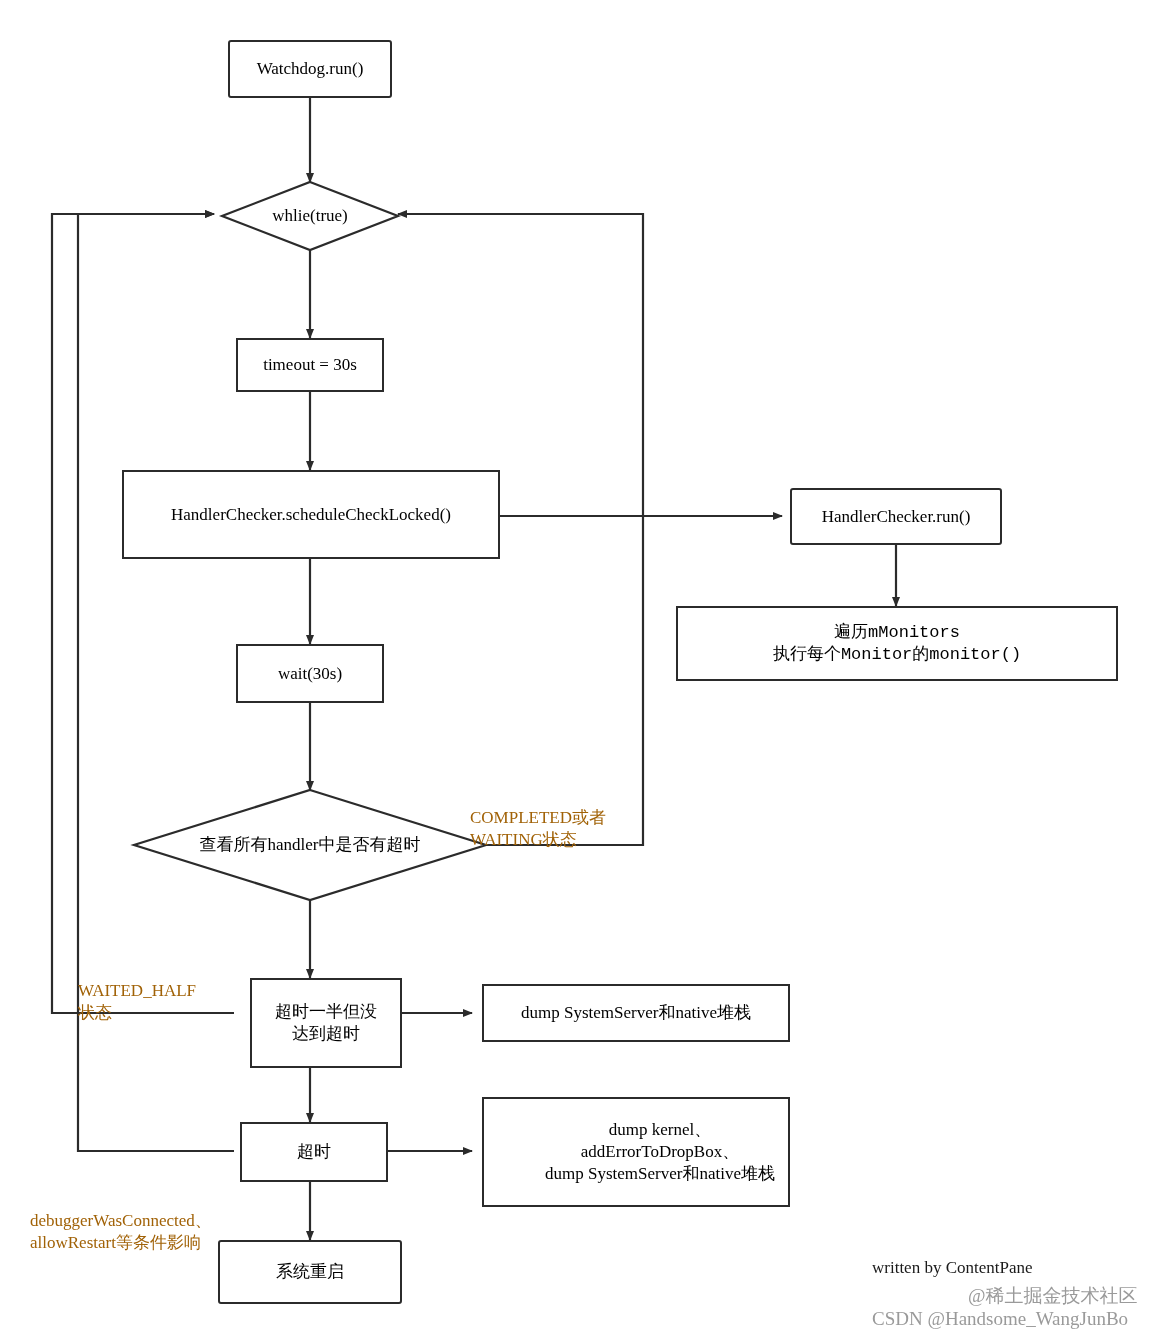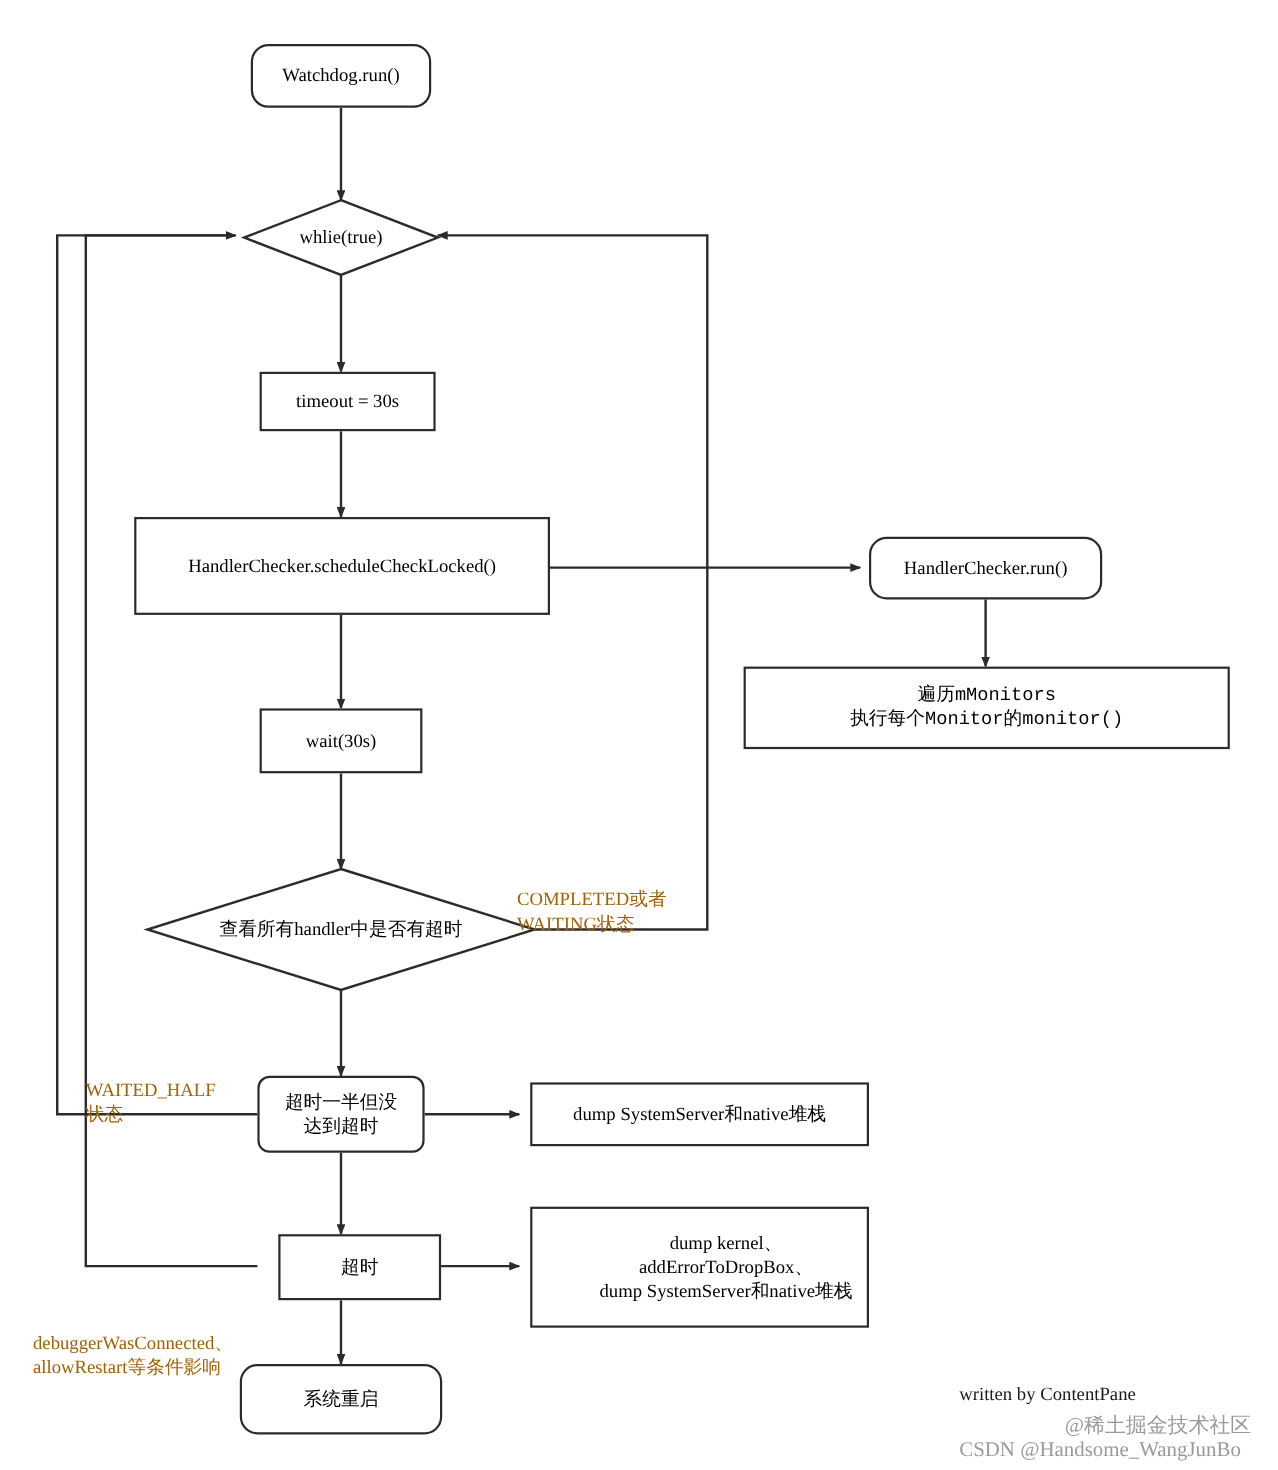--- a/index.html
+++ b/index.html
@@ -32,21 +32,21 @@
     display: flex;
     align-items: center;
     justify-content: center;
     text-align: center;
     background: #ffffff;
     border: 2px solid #2b2b2b;
     line-height: 1.28;
     font-size: 17px;
   }
   .node.terminator {
-    border-radius: 16px;
+    border-radius: 3px;
   }
   .node.process {
     border-radius: 0;
   }
   .node.diamond {
     border: none;
     background: transparent;
   }
   .diamond .dlabel {
     position: relative;
@@ -125,21 +125,21 @@
   </svg>
 
   <div class="node terminator" style="left:228px; top:40px; width:164px; height:58px;">
     <span>Watchdog.run()</span>
   </div>
 
   <div class="node diamond" style="left:222px; top:182px; width:176px; height:68px;">
     <span class="dlabel">whlie(true)</span>
   </div>
 
-  <div class="node process" style="left:236px; top:338px; width:160px; height:54px;">
+  <div class="node process" style="left:236px; top:338px; width:148px; height:54px;">
     <span>timeout = 30s</span>
   </div>
 
   <div class="node process" style="left:122px; top:470px; width:378px; height:89px;">
     <span>HandlerChecker.scheduleCheckLocked()</span>
   </div>
 
   <div class="node process" style="left:236px; top:644px; width:148px; height:59px;">
     <span>wait(30s)</span>
   </div>
@@ -150,30 +150,30 @@
 
   <div class="node process" style="left:676px; top:606px; width:442px; height:75px; white-space:pre-line;font-family:Liberation Mono, monospace;">
     <span>遍历mMonitors
 执行每个Monitor的monitor()</span>
   </div>
 
   <div class="node diamond" style="left:134px; top:790px; width:352px; height:110px;">
     <span class="dlabel">查看所有handler中是否有超时</span>
   </div>
 
-  <div class="node process" style="left:234px; top:978px; width:152px; height:70px; white-space:pre-line;border-radius:11px;">
+  <div class="node process" style="left:250px; top:978px; width:152px; height:90px; white-space:pre-line;">
     <span>超时一半但没
 达到超时</span>
   </div>
 
   <div class="node process" style="left:482px; top:984px; width:308px; height:58px;">
     <span>dump SystemServer和native堆栈</span>
   </div>
 
-  <div class="node process" style="left:253px; top:1122px; width:148px; height:60px;">
+  <div class="node process" style="left:240px; top:1122px; width:148px; height:60px;">
     <span>超时</span>
   </div>
 
   <div class="node process" style="left:482px; top:1097px; width:308px; height:110px; white-space:pre-line;padding-left:48px;">
     <span>dump kernel、
 addErrorToDropBox、
 dump SystemServer和native堆栈</span>
   </div>
 
   <div class="node terminator" style="left:218px; top:1240px; width:184px; height:64px;">

